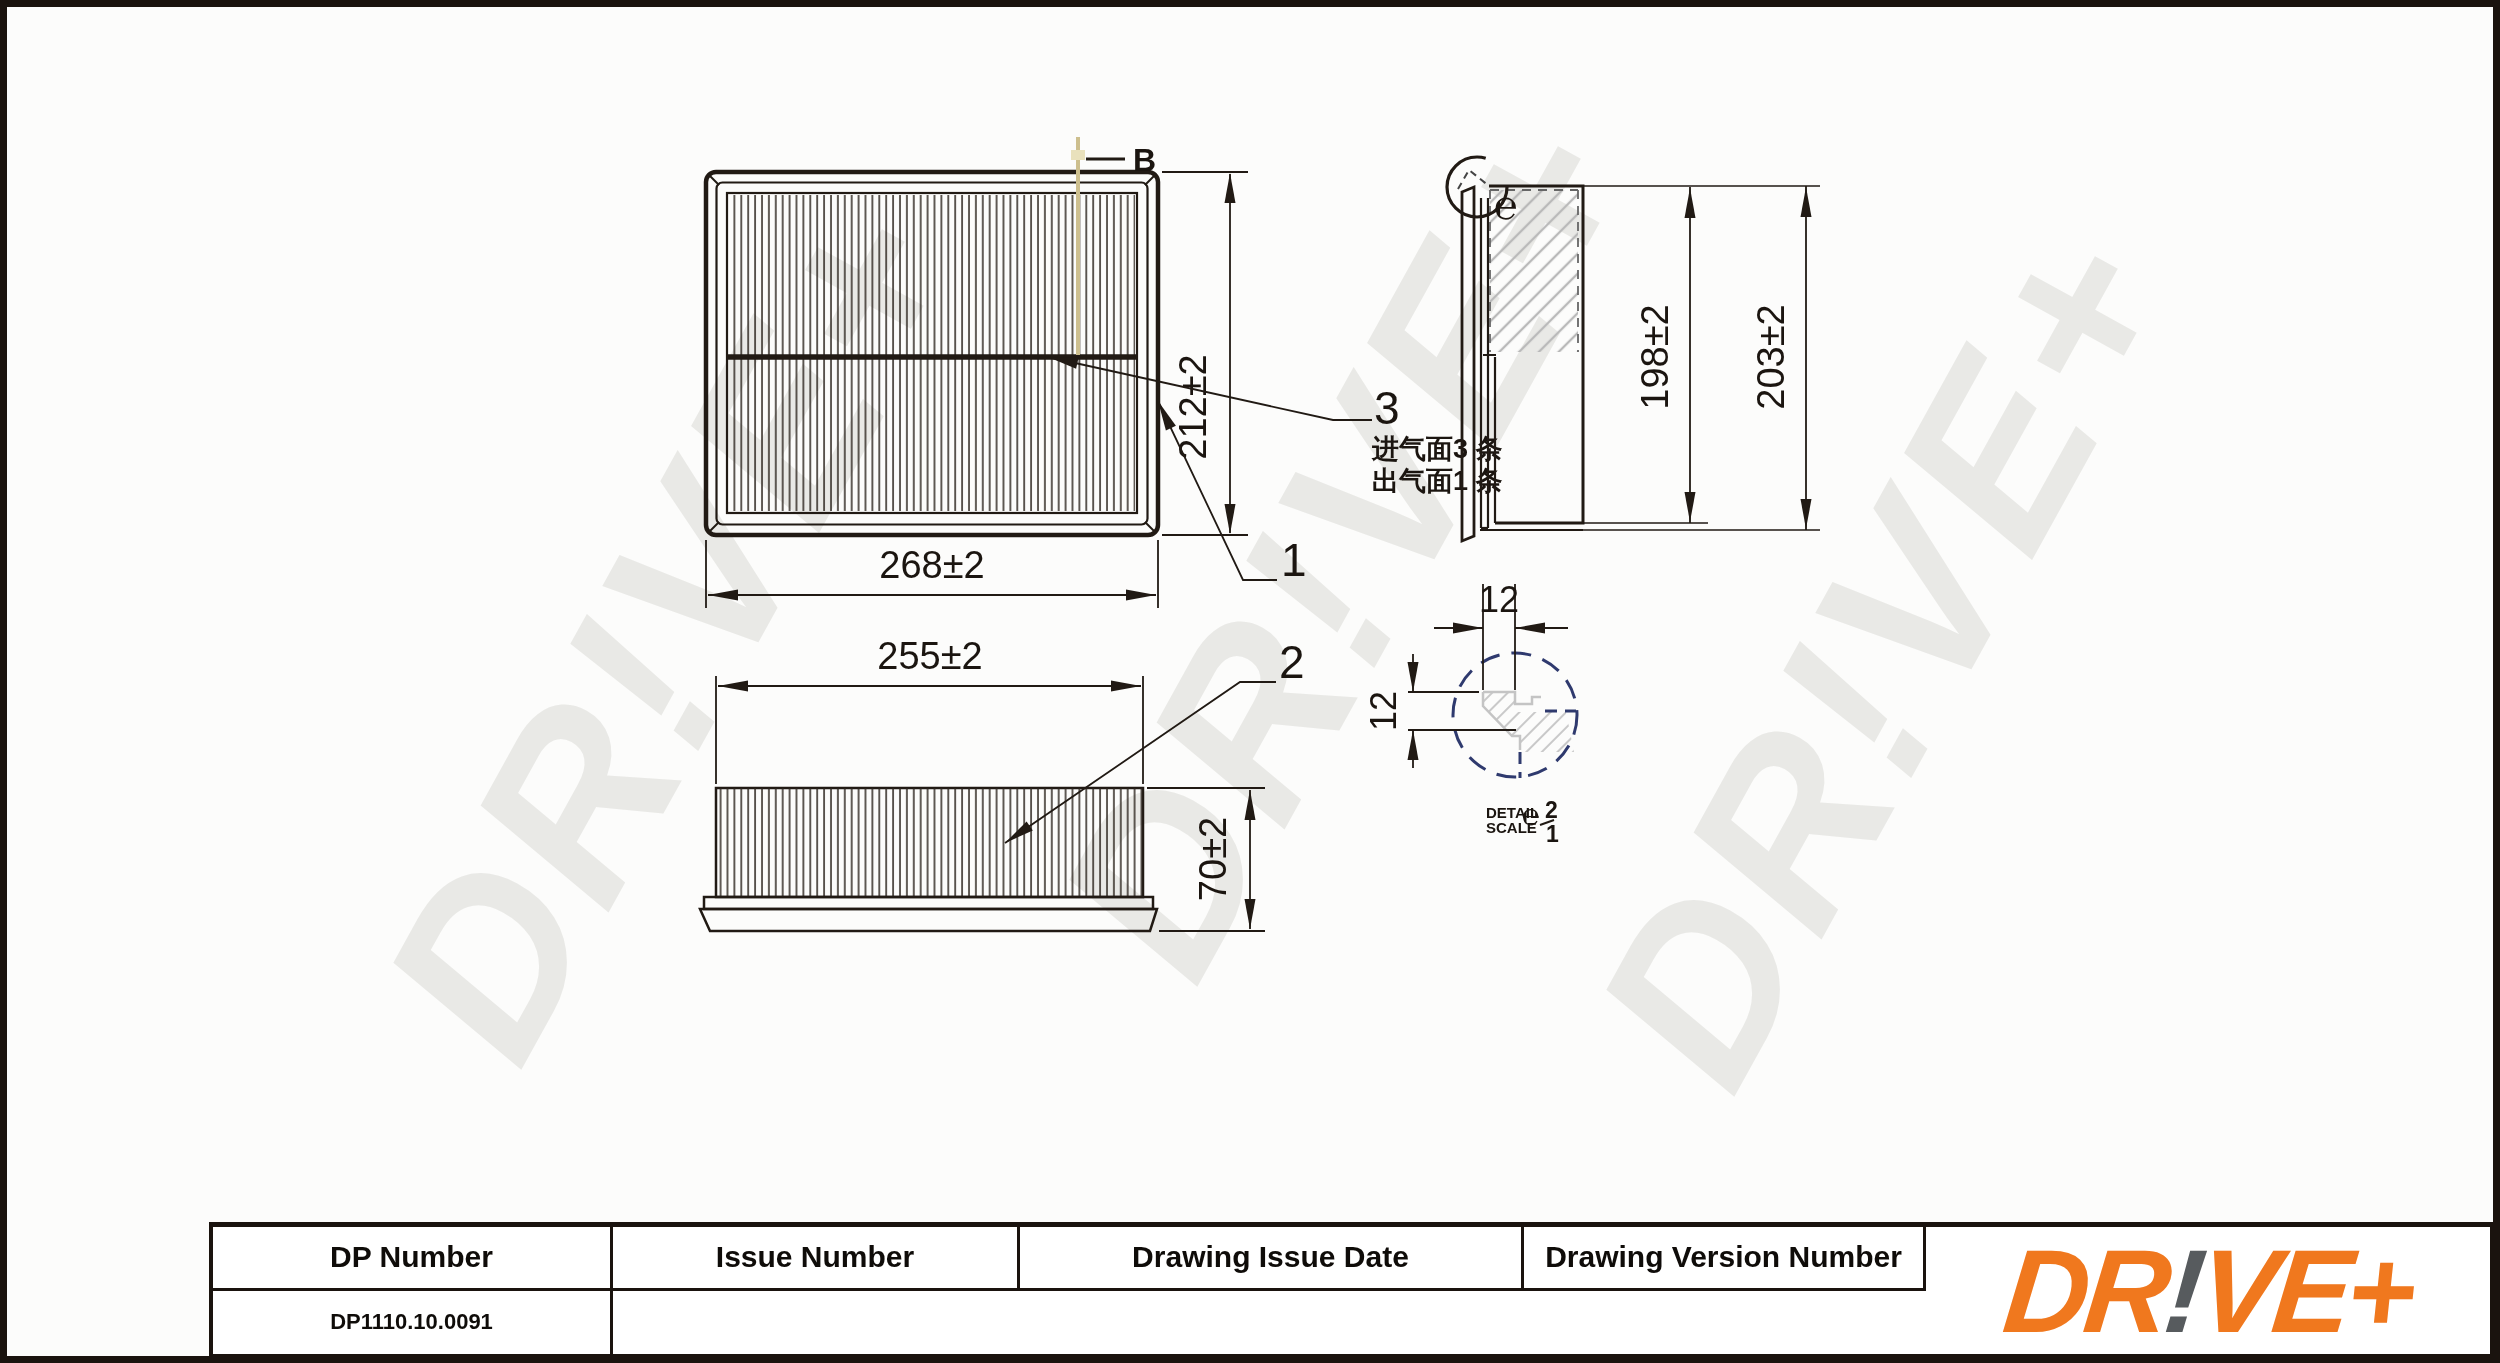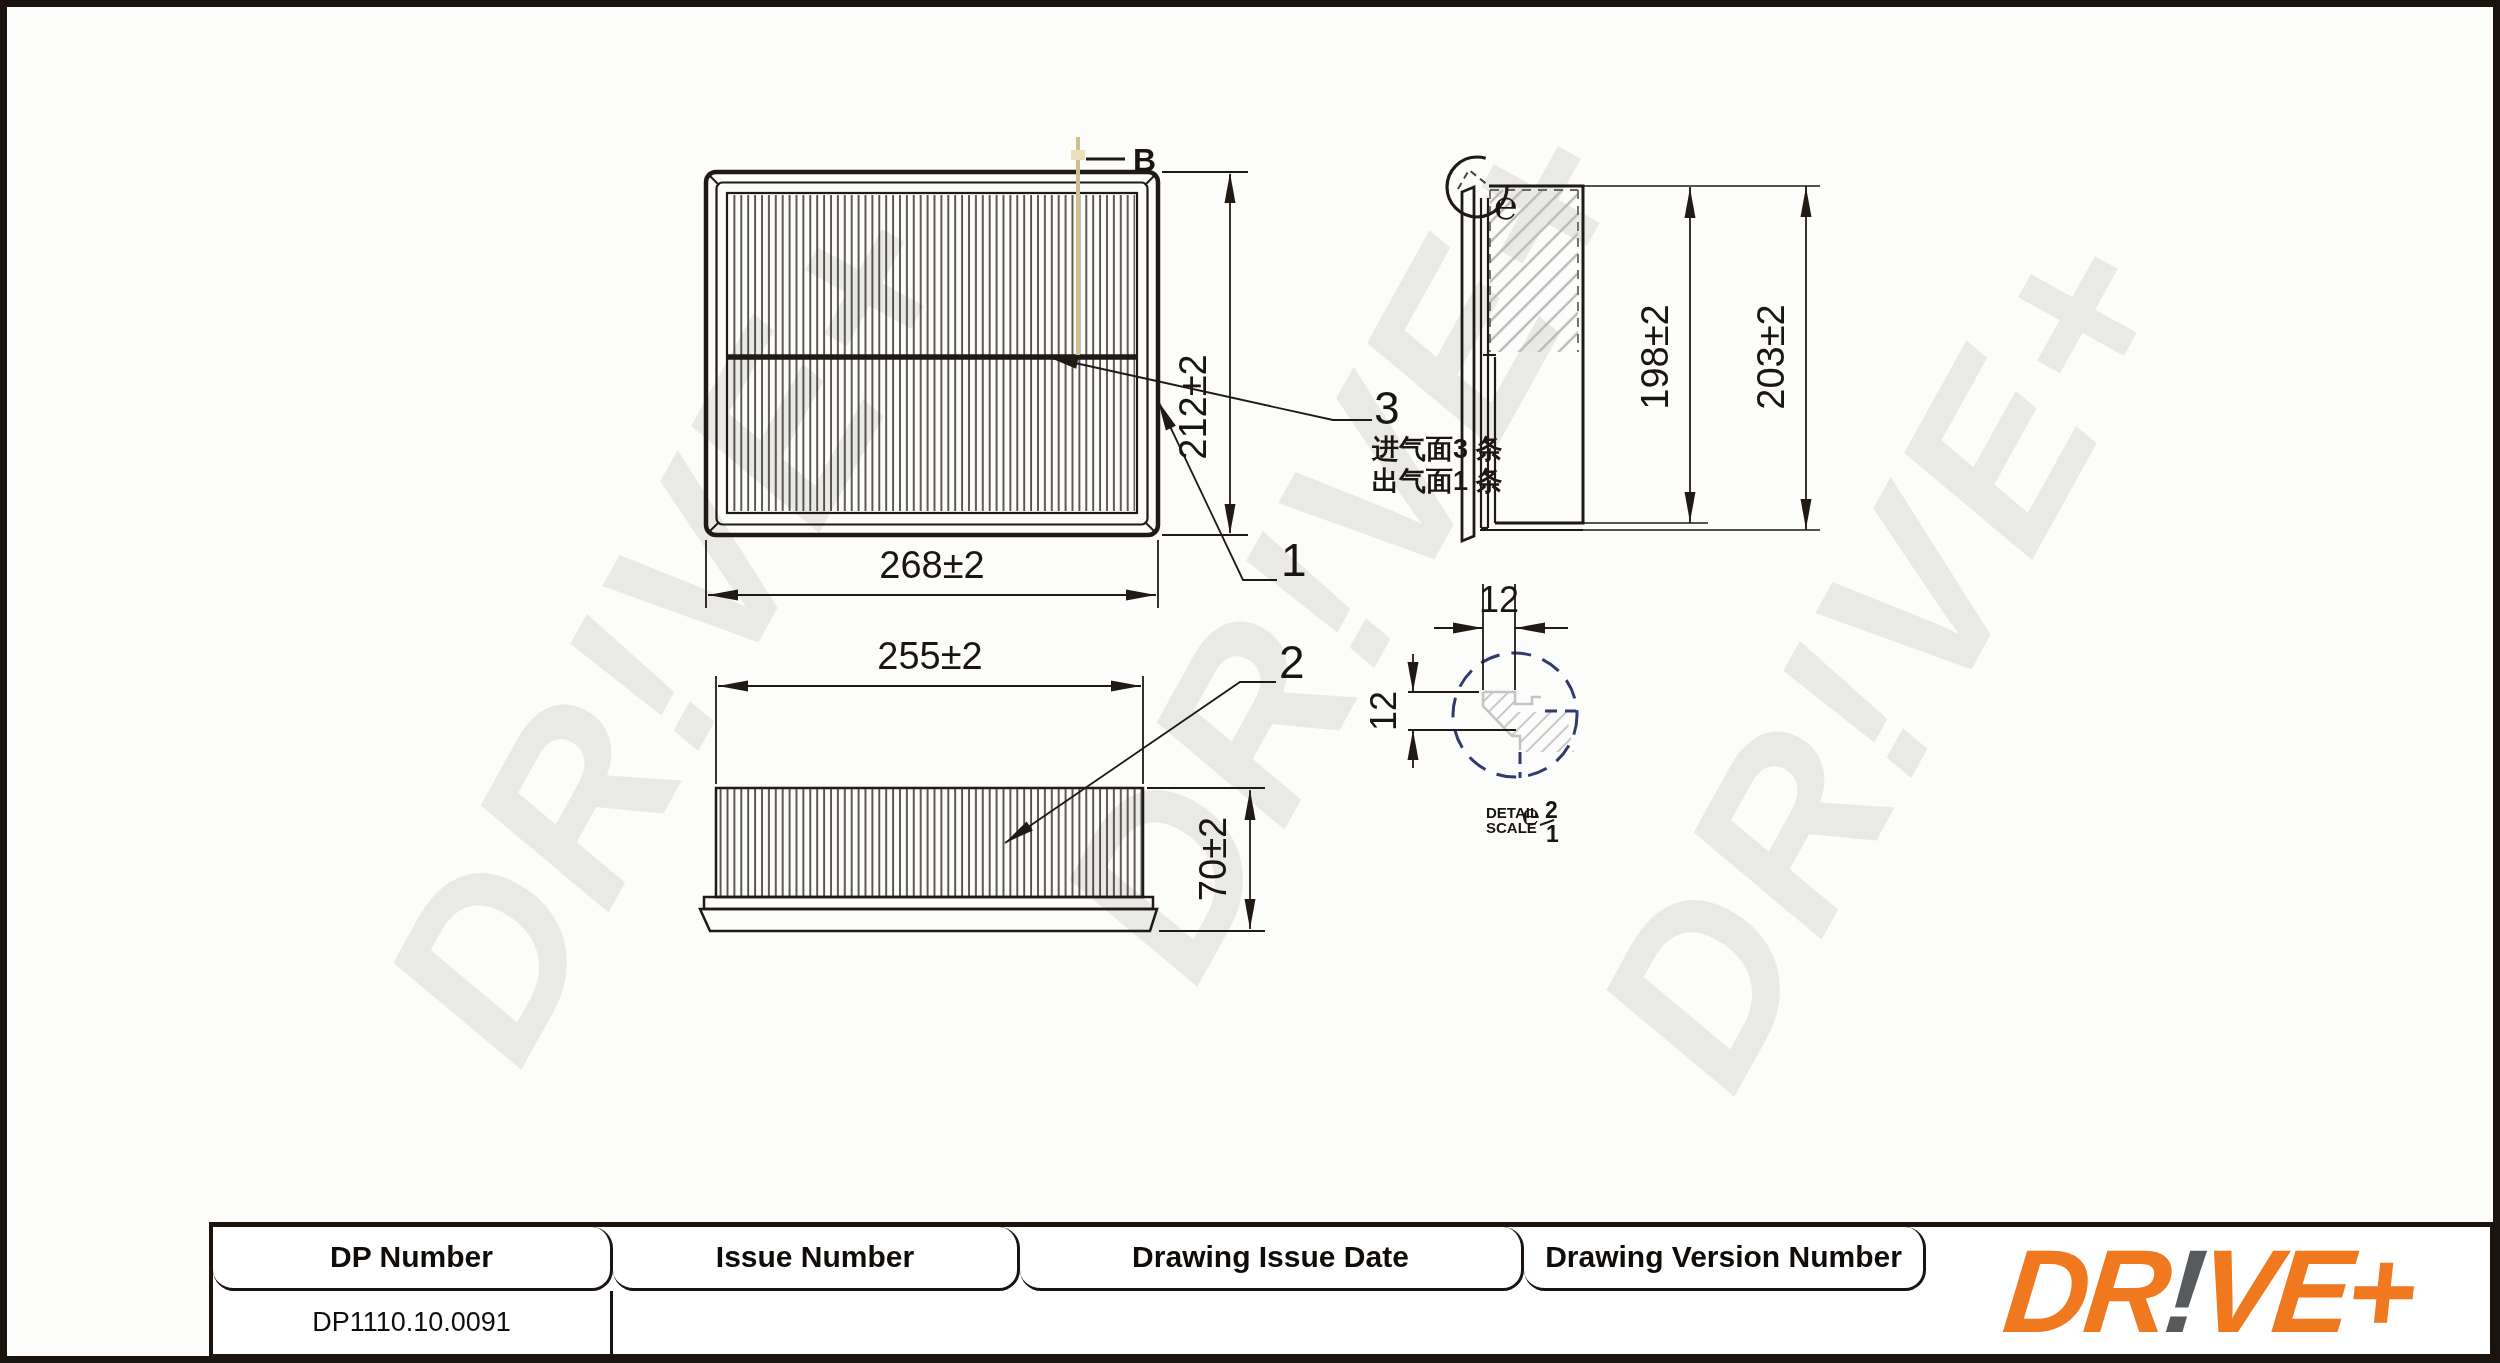--- a/index.html
+++ b/index.html
@@ -31,22 +31,22 @@
     border:4px solid #1a130e; border-top-width:5px;
     display:grid;
     grid-template-columns:400px 407px 504px 402px 1fr;
     grid-template-rows:1fr 1fr;
   }
   .tb-cell {
     display:flex; align-items:center; justify-content:center;
     box-sizing:border-box; border-right:3px solid #1a130e;
     color:#0f0c09;
   }
-  .tb-head { font-weight:bold; font-size:30px; border-bottom:3px solid #1a130e;border-radius:21px; }
-  .tb-val  { font-weight:normal; font-size:27px; }
+  .tb-head { font-weight:bold; font-size:30px; border-bottom:3px solid #1a130e; }
+  .tb-val  { font-weight:bold; font-size:22px; }
   .tb-logo {
     grid-column:5; grid-row:1 / 3; border-right:none;
     display:flex; align-items:center; justify-content:center;
   }
   .logo-text {
     font-size:118px; font-weight:bold; font-style:italic;
     letter-spacing:-5px; line-height:1;
     transform:skewX(-6deg); white-space:nowrap;
   }
   .logo-orange { color:#f0781e; }

